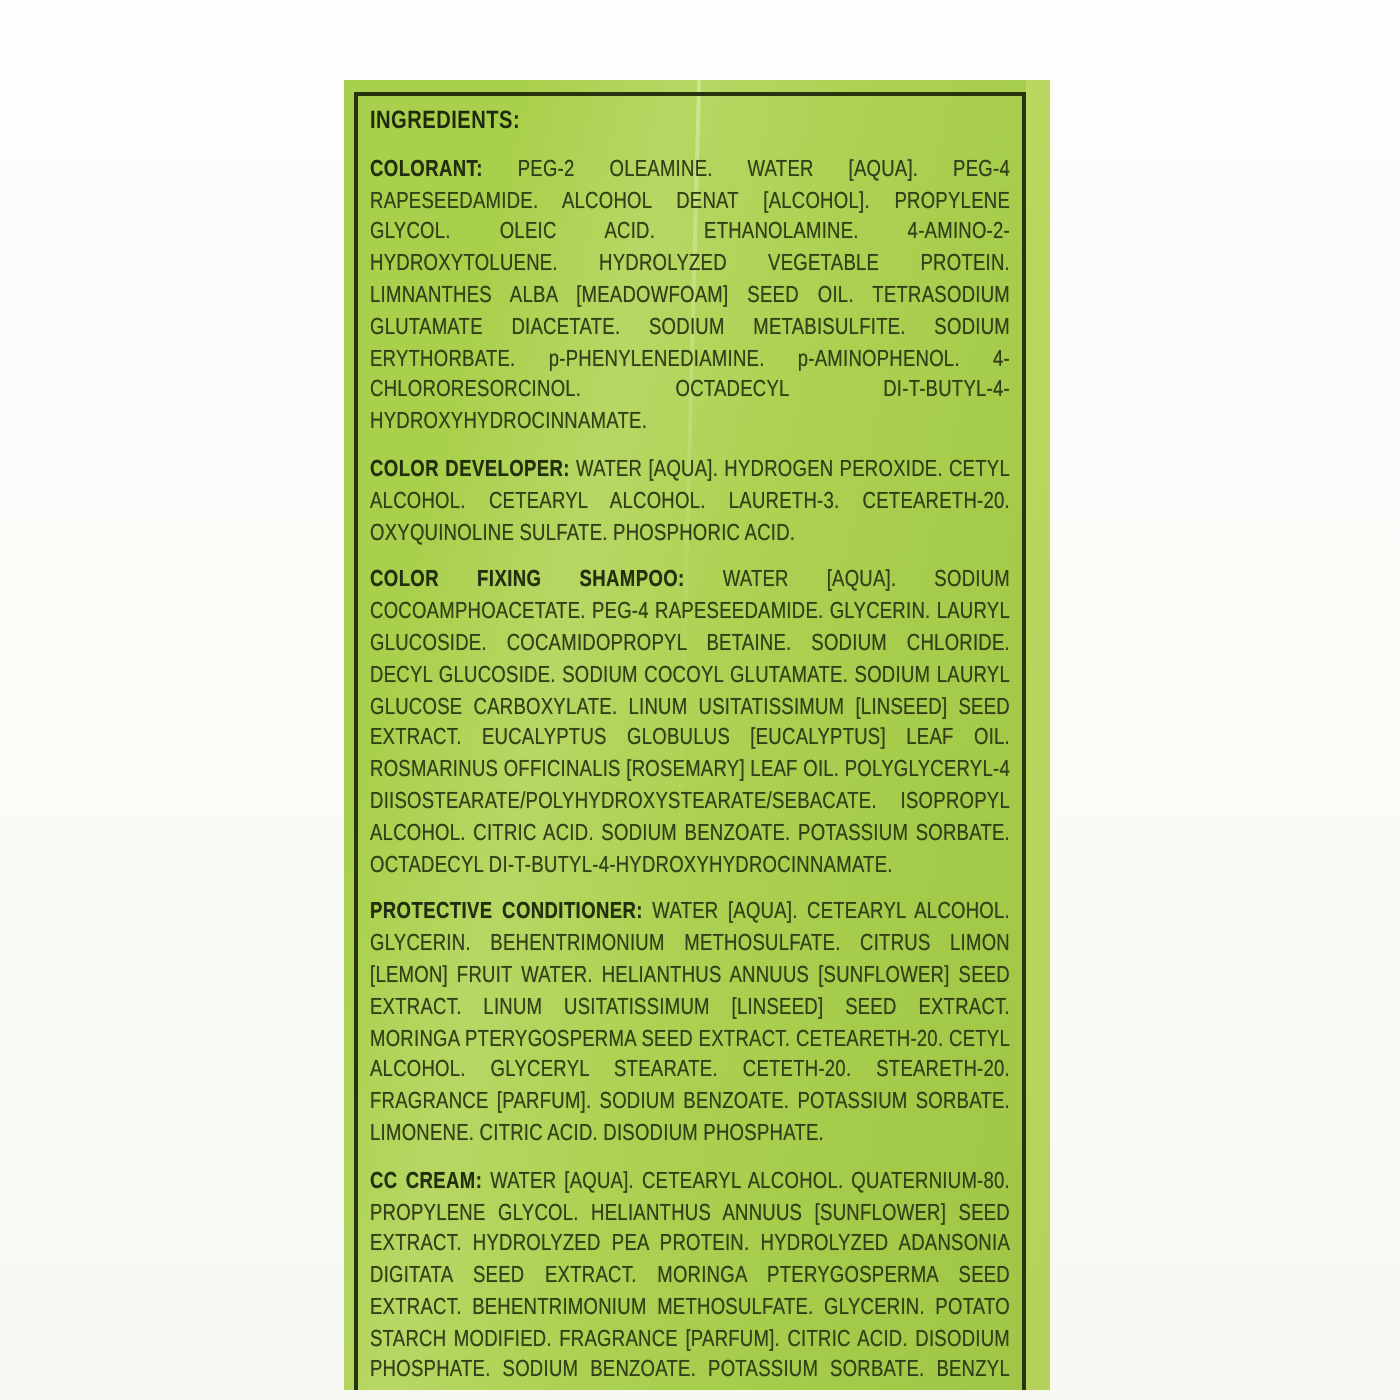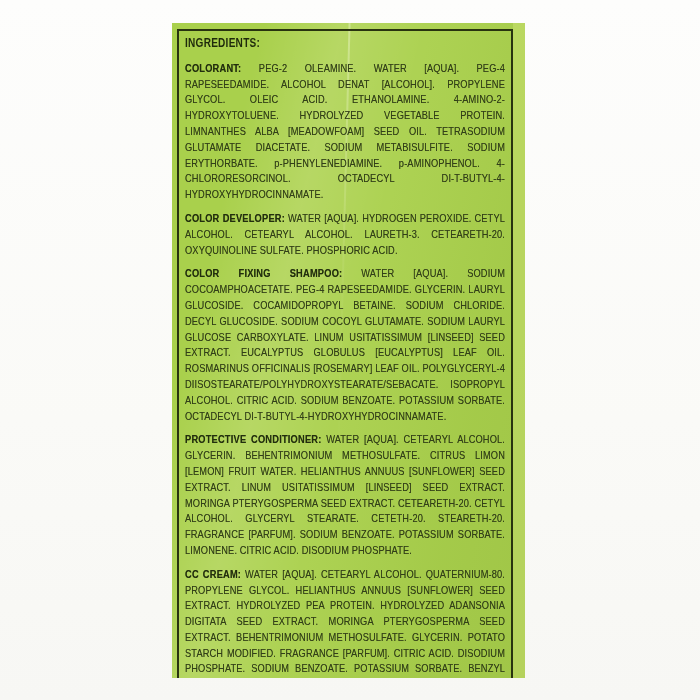--- a/index.html
+++ b/index.html
@@ -6,21 +6,21 @@
   body {
     width:700px; height:700px; overflow:hidden;
     background:#fbfbf9;
     font-family:"Liberation Sans", sans-serif;
   }
   .photo {
     position:relative; width:700px; height:700px;
     background:linear-gradient(180deg, #fdfdfc 0%, #fafaf7 60%, #f7f7f4 100%);
   }
   .label {
-    position:absolute; left:172px; top:23px; width:353px; height:655px;
+    position:absolute; left:172px; top:40px; width:353px; height:655px;
     background:#a9d04c;
     overflow:hidden;
   }
   
   .sheen {
     position:absolute; inset:0; pointer-events:none;
     background:
       linear-gradient(103deg,
         rgba(255,255,220,0.00) 18%,
         rgba(255,255,225,0.16) 34%,

